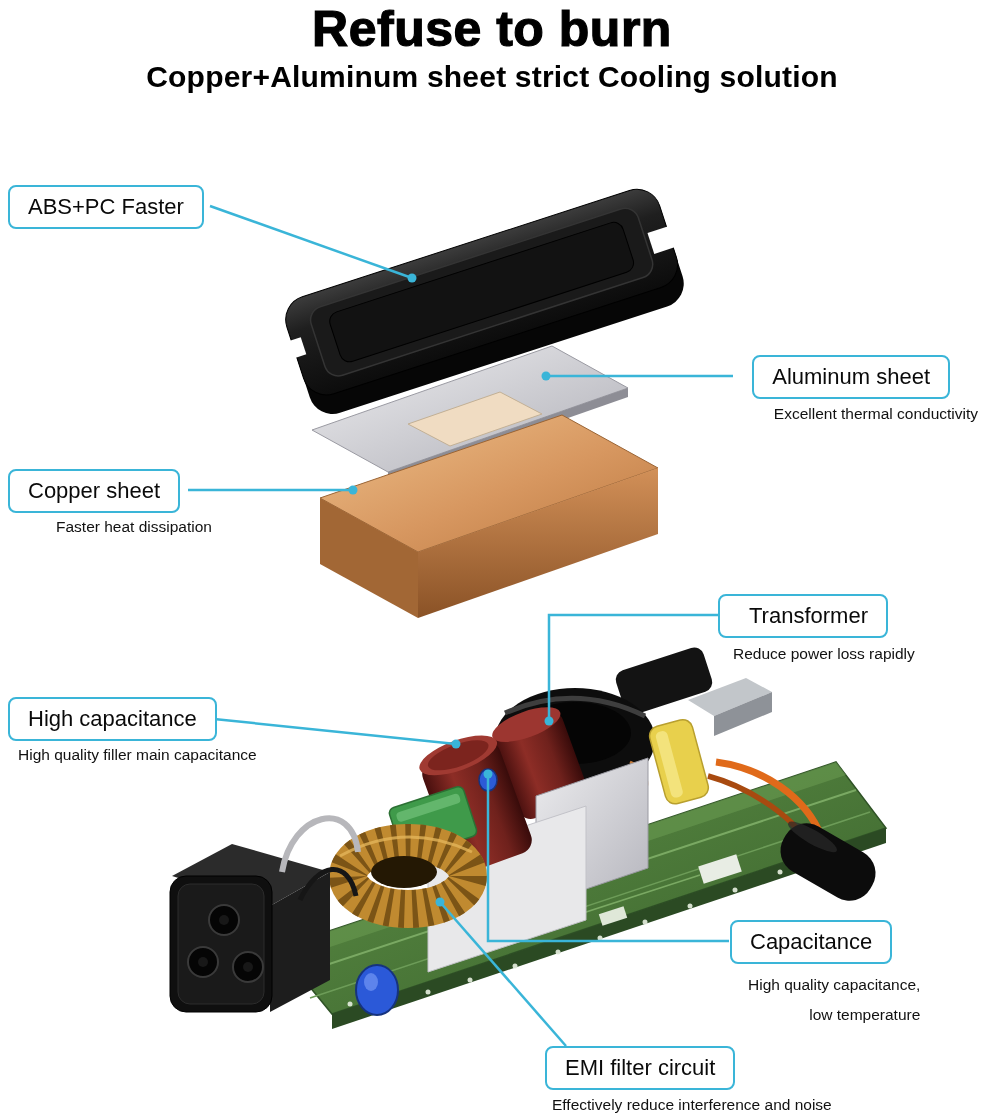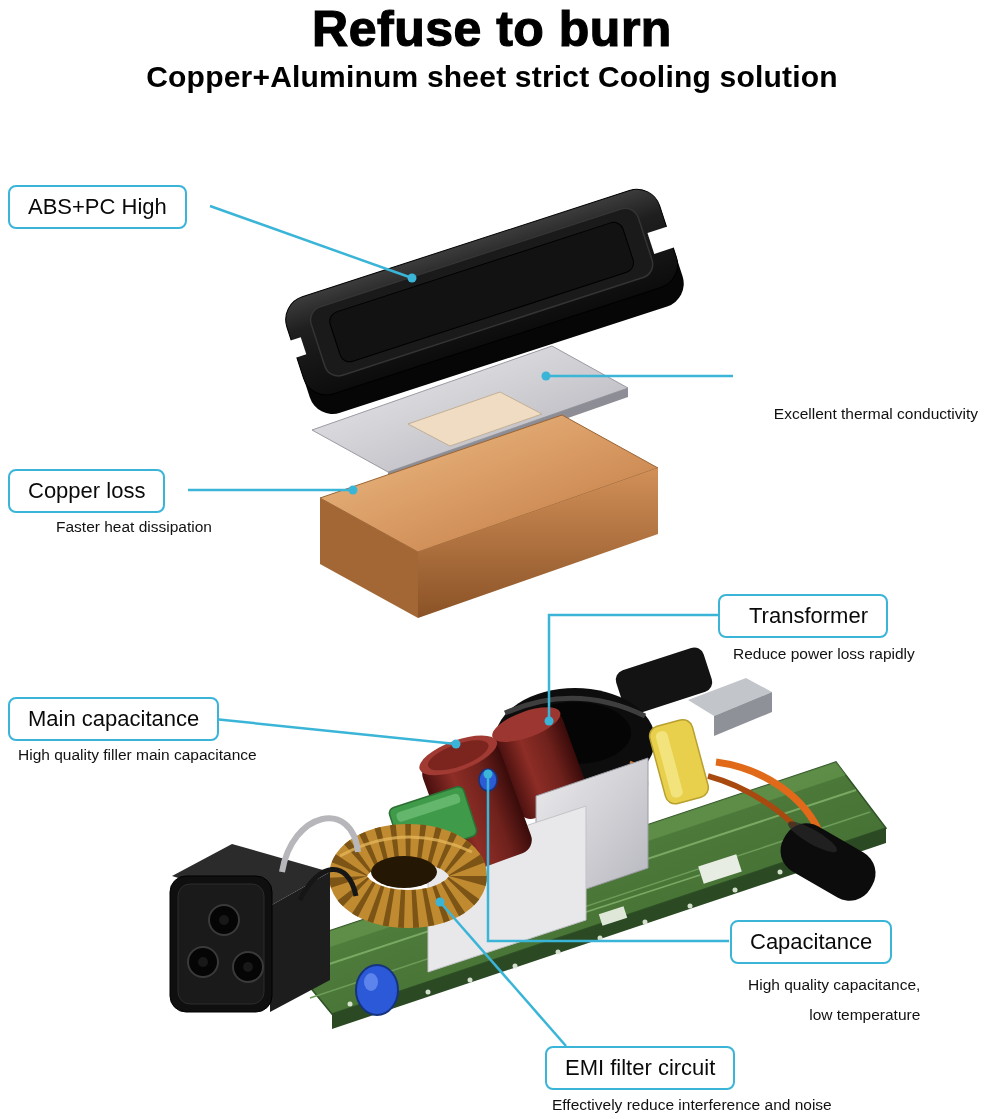--- a/index.html
+++ b/index.html
@@ -196,37 +196,38 @@
       <circle cx="549" cy="721" r="4.5"></circle>
       <circle cx="456" cy="744" r="4.5"></circle>
       <circle cx="488" cy="774" r="4.5"></circle>
       <circle cx="440" cy="902" r="4.5"></circle>
     </g>
   </svg>
 
   <h1 class="hdr title">Refuse to burn</h1>
   <h2 class="hdr subtitle">Copper+Aluminum sheet strict Cooling solution</h2>
 
-  <div class="callout-box" style="left:8px; top:185px;">ABS+PC High</div>
-
+  <div class="callout-box" style="left:8px; top:185px;">ABS+PC Faster</div>
+
+  <div class="callout-box" style="right:34px; top:355px;">Aluminum sheet</div>
   <div class="callout-desc desc-right" style="right:6px; top:403px;">
     <div>Excellent thermal conductivity</div>
   </div>
 
-  <div class="callout-box" style="left:8px; top:469px;">Copper loss</div>
+  <div class="callout-box" style="left:8px; top:469px;">Copper sheet</div>
   <div class="callout-desc" style="left:14px; top:516px;margin-left:42px;">
     <div>Faster heat dissipation</div>
   </div>
 
   <div class="callout-box" style="left:718px; top:594px;padding-left:29px;">Transformer</div>
   <div class="callout-desc" style="left:733px; top:643px;">
     <div>Reduce power loss rapidly</div>
   </div>
 
-  <div class="callout-box" style="left:8px; top:697px;">Main capacitance</div>
+  <div class="callout-box" style="left:8px; top:697px;">High capacitance</div>
   <div class="callout-desc" style="left:18px; top:744px;">
     <div>High quality filler main capacitance</div>
   </div>
 
   <div class="callout-box" style="left:730px; top:920px;">Capacitance</div>
   <div class="callout-desc desc-tall" style="left:748px; top:970px;">
     <div>High quality capacitance,</div>
     <div>low temperature</div>
   </div>
 

